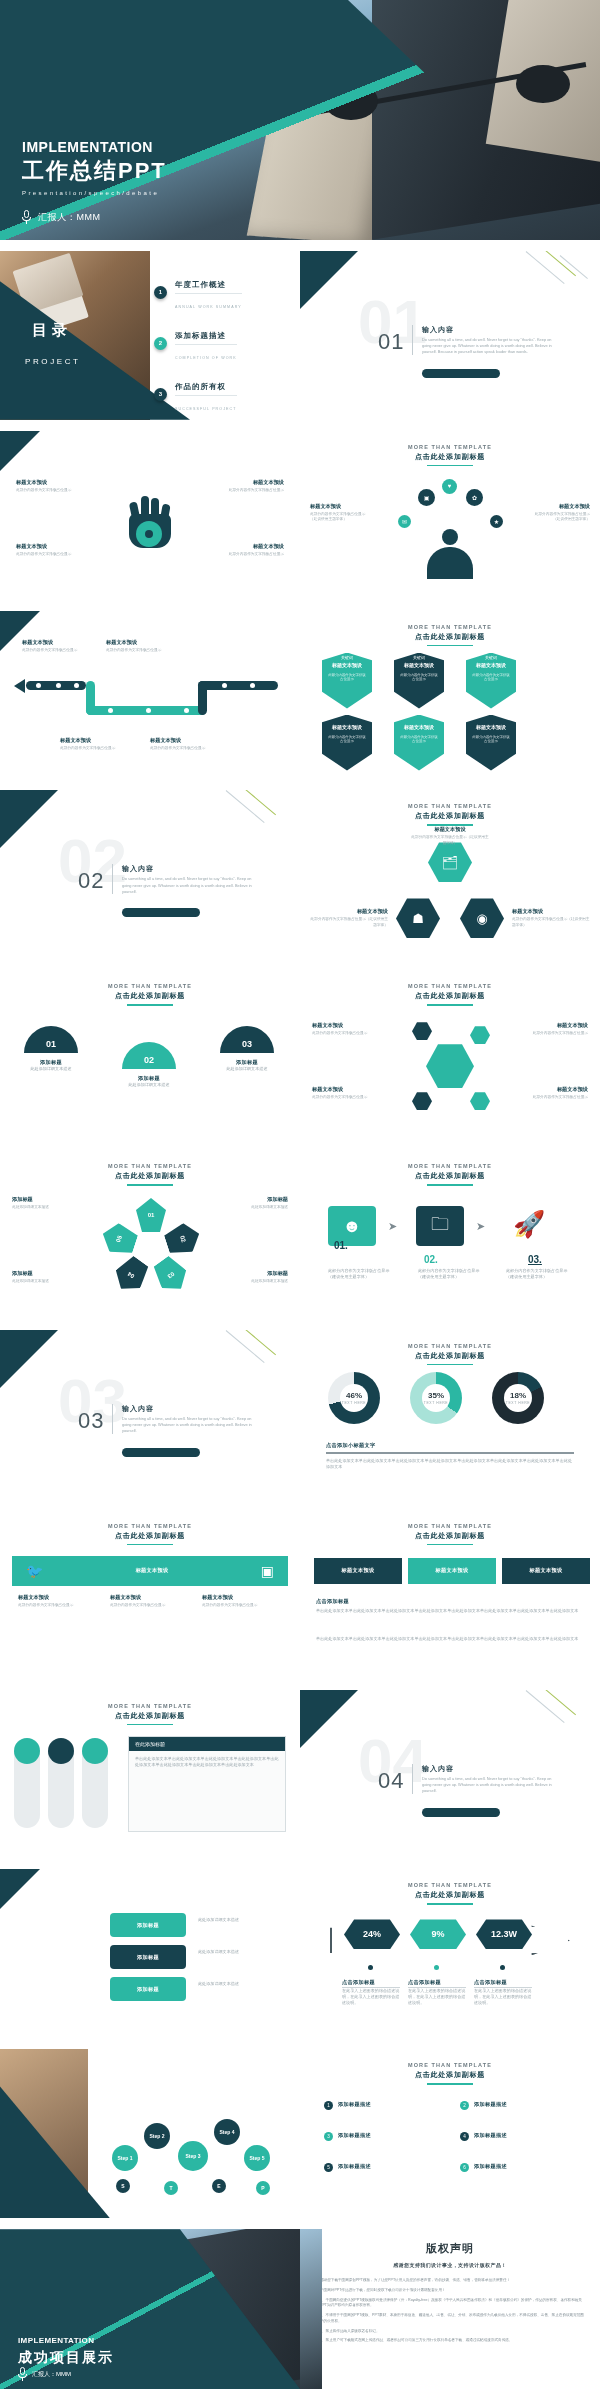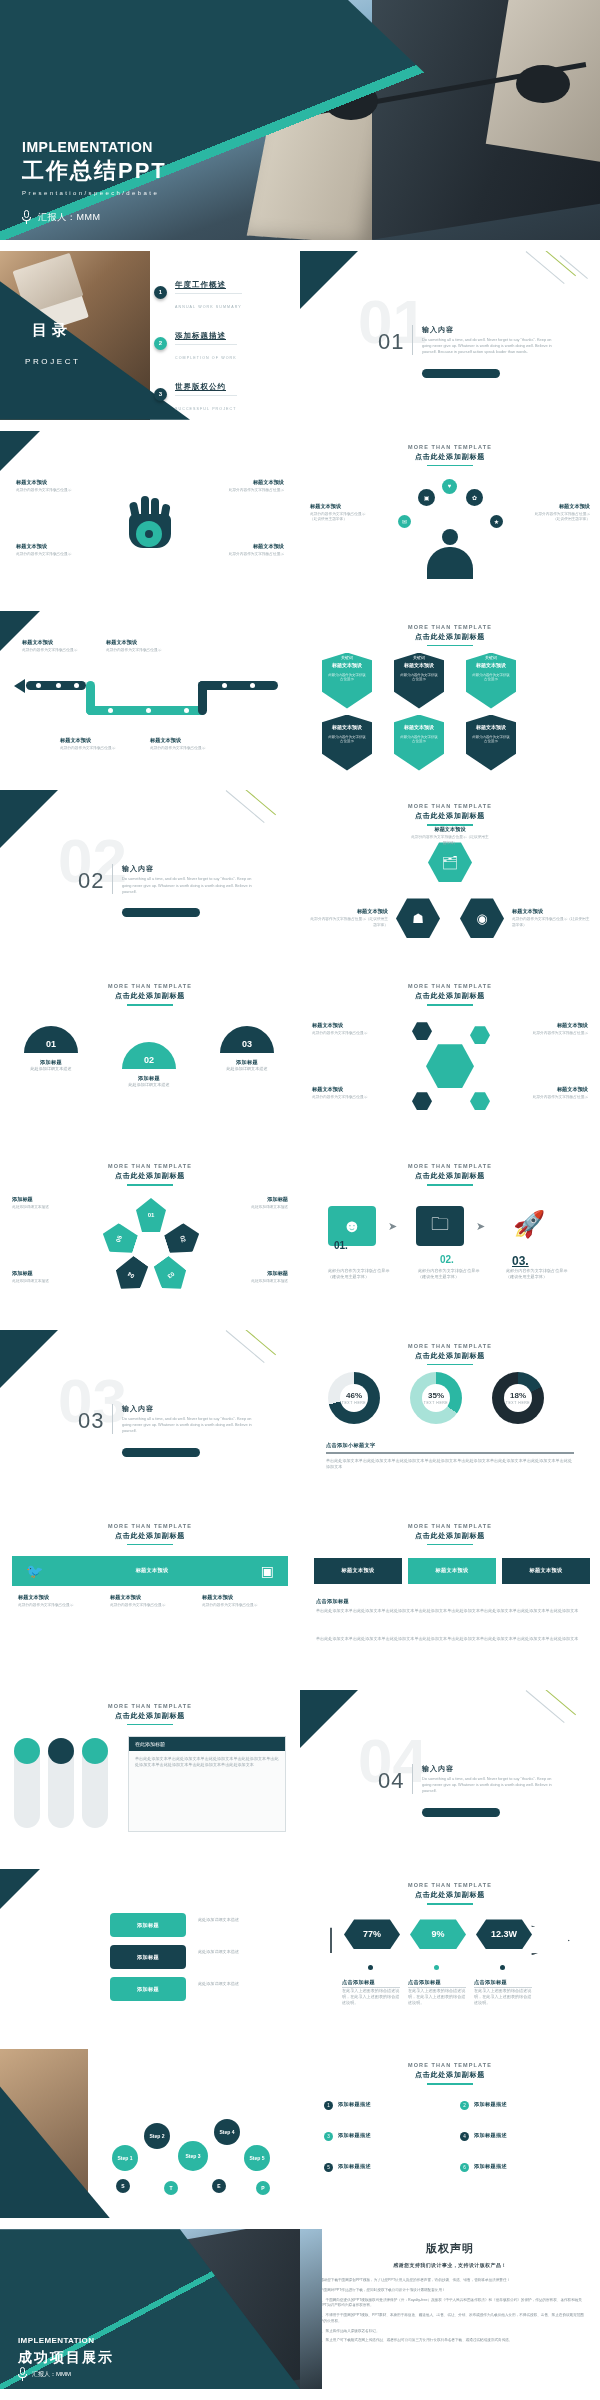--- a/index.html
+++ b/index.html
@@ -83,21 +83,21 @@
   .toc .mask2{position:absolute;left:0;top:0;width:190px;height:100%;background:#17424e;
     clip-path:polygon(0 18%,100% 100%,0 100%);}
   .toc .tzh{position:absolute;left:24px;top:70px;color:#fff;font-size:15px;font-weight:bold;letter-spacing:5px;z-index:4;margin-left:8px;}
   .toc .ten{position:absolute;left:25px;top:106px;color:#fff;font-size:8px;letter-spacing:2.6px;z-index:4;}
   .toc .items{position:absolute;right:18px;top:22px;width:128px;}
   .toc .it{display:flex;align-items:center;gap:8px;margin-bottom:12px;}
   .toc .num{width:13px;height:13px;border-radius:50%;color:#fff;font-size:6px;font-weight:bold;
     display:flex;align-items:center;justify-content:center;box-shadow:0 2px 3px rgba(0,0,0,.25);}
   .toc .n1{background:#17424e;} .toc .n2{background:#2bb7a3;}
   .toc .n3{background:#17424e;}
-  .toc .tt{font-size:7.5px;font-weight:bold;color:#1f3d48;letter-spacing:1px;text-decoration:underline;}
+  .toc .tt{font-size:7.5px;font-weight:bold;color:#1f3d48;letter-spacing:1px;}
   .toc .te{font-size:3.6px;color:#9fb0b7;letter-spacing:1.1px;margin-top:1px;}
   .toc .tline{height:1px;background:#dfe6e9;margin-top:2px;}
 
   
   .sec .ghost{position:absolute;left:58px;top:40px;font-size:62px;font-weight:bold;color:#f0f2f3;line-height:1;}
   .sec .big{position:absolute;left:78px;top:78px;font-size:22px;color:#4a5a61;letter-spacing:1px;}
   .sec .vline{position:absolute;left:112px;top:74px;width:1px;height:30px;background:#c3ccd1;}
   .sec .stitle{position:absolute;left:122px;top:74px;font-size:7px;font-weight:bold;color:#1f3d48;letter-spacing:1px;}
   .sec .sbody{position:absolute;left:122px;top:86px;width:140px;font-size:3.9px;color:#9aa7ad;line-height:1.6;}
   .sec .pill{position:absolute;left:122px;top:118px;width:78px;height:9px;border-radius:5px;background:#17424e;}
@@ -248,21 +248,21 @@
         <span class="te">ANNUAL WORK SUMMARY</span></span>
       </div>
       <div class="it">
         <span class="num n2">2</span>
         <span><span class="tt">添加标题描述</span>
         <div class="tline"></div>
         <span class="te">COMPLETION OF WORK</span></span>
       </div>
       <div class="it">
         <span class="num n3">3</span>
-        <span><span class="tt">世界版权公约</span>
+        <span><span class="tt">作品的所有权</span>
         <div class="tline"></div>
         <span class="te">SUCCESSFUL PROJECT</span></span>
       </div>
 
     </div>
   </div>
 
   <div class="slide sec">
     <div class="corner-tl"></div>
     <div class="dlines">
@@ -538,22 +538,22 @@
       <div class="en">MORE THAN TEMPLATE</div>
       <div class="zh">点击此处添加副标题</div>
       <div class="ul"></div>
     </div>
     <div style="position:absolute;left:28px;top:56px;width:48px;height:40px;background:#2bb7a3;border-radius:4px;display:flex;align-items:center;justify-content:center;color:#fff;font-size:18px;">☻</div>
     <div style="position:absolute;left:88px;top:70px;color:#7d8a91;font-size:11px;">➤</div>
     <div style="position:absolute;left:116px;top:56px;width:48px;height:40px;background:#17424e;border-radius:4px;display:flex;align-items:center;justify-content:center;color:#fff;font-size:18px;">🗀</div>
     <div style="position:absolute;left:176px;top:70px;color:#7d8a91;font-size:11px;">➤</div>
     <div style="position:absolute;left:204px;top:50px;width:52px;height:48px;display:flex;align-items:center;justify-content:center;color:#2bb7a3;font-size:26px;">🚀</div>
     <div style="position:absolute;left:34px;top:90px;font-size:10px;font-weight:bold;color:#17424e;">01.</div>
-    <div style="position:absolute;left:124px;top:104px;font-size:10px;font-weight:bold;color:#2bb7a3;margin-left:16px;">02.</div>
-    <div style="position:absolute;left:212px;top:104px;font-size:12px;font-weight:bold;color:#17424e;text-decoration:underline;">03.</div>
+    <div style="position:absolute;left:124px;top:104px;font-size:10px;font-weight:bold;color:#2bb7a3;">02.</div>
+    <div style="position:absolute;left:228px;top:104px;font-size:10px;font-weight:bold;color:#17424e;text-decoration:underline;">03.</div>
     <div class="tiny" style="position:absolute;left:28px;top:118px;width:64px;">此部分内容作为文字排版占位显示（建议使用主题字体）</div>
     <div class="tiny" style="position:absolute;left:118px;top:118px;width:64px;">此部分内容作为文字排版占位显示（建议使用主题字体）</div>
     <div class="tiny" style="position:absolute;left:206px;top:118px;width:64px;">此部分内容作为文字排版占位显示（建议使用主题字体）</div>
   </div>
 
   <div class="slide sec">
     <div class="corner-tl"></div>
     <div class="dlines">
       <i style="left:10px;top:6px;width:50px;"></i>
         <i style="left:26px;top:2px;width:44px;background:#a9c45a;"></i>
@@ -699,21 +699,21 @@
     <div class="tiny" style="position:absolute;left:198px;top:112px;width:86px;">此处添加详细文本描述</div>
   </div>
 
   <div class="slide">
     <div class="hd">
       <div class="en">MORE THAN TEMPLATE</div>
       <div class="zh">点击此处添加副标题</div>
       <div class="ul"></div>
     </div>
     <div class="arrowbar"></div>
-    <div class="hexstat" style="left:44px;background:#17424e;">77%</div>
+    <div class="hexstat" style="left:44px;background:#17424e;">24%</div>
     <div class="hexstat" style="left:110px;background:#2bb7a3;">9%</div>
     <div class="hexstat" style="left:176px;background:#17424e;">12.3W</div>
     <div style="position:absolute;left:68px;top:96px;width:5px;height:5px;border-radius:50%;background:#17424e;"></div>
     <div style="position:absolute;left:134px;top:96px;width:5px;height:5px;border-radius:50%;background:#2bb7a3;"></div>
     <div style="position:absolute;left:200px;top:96px;width:5px;height:5px;border-radius:50%;background:#17424e;"></div>
     <div style="position:absolute;left:42px;top:110px;width:58px;">
       <div class="lbl" style="border-bottom:1px solid #cdd5d9;padding-bottom:1px;">点击添加标题</div>
       <div class="tiny">在此录入上述图表的综合描述说明，在此录入上述图表的综合描述说明。</div>
     </div>
     <div style="position:absolute;left:108px;top:110px;width:58px;">

